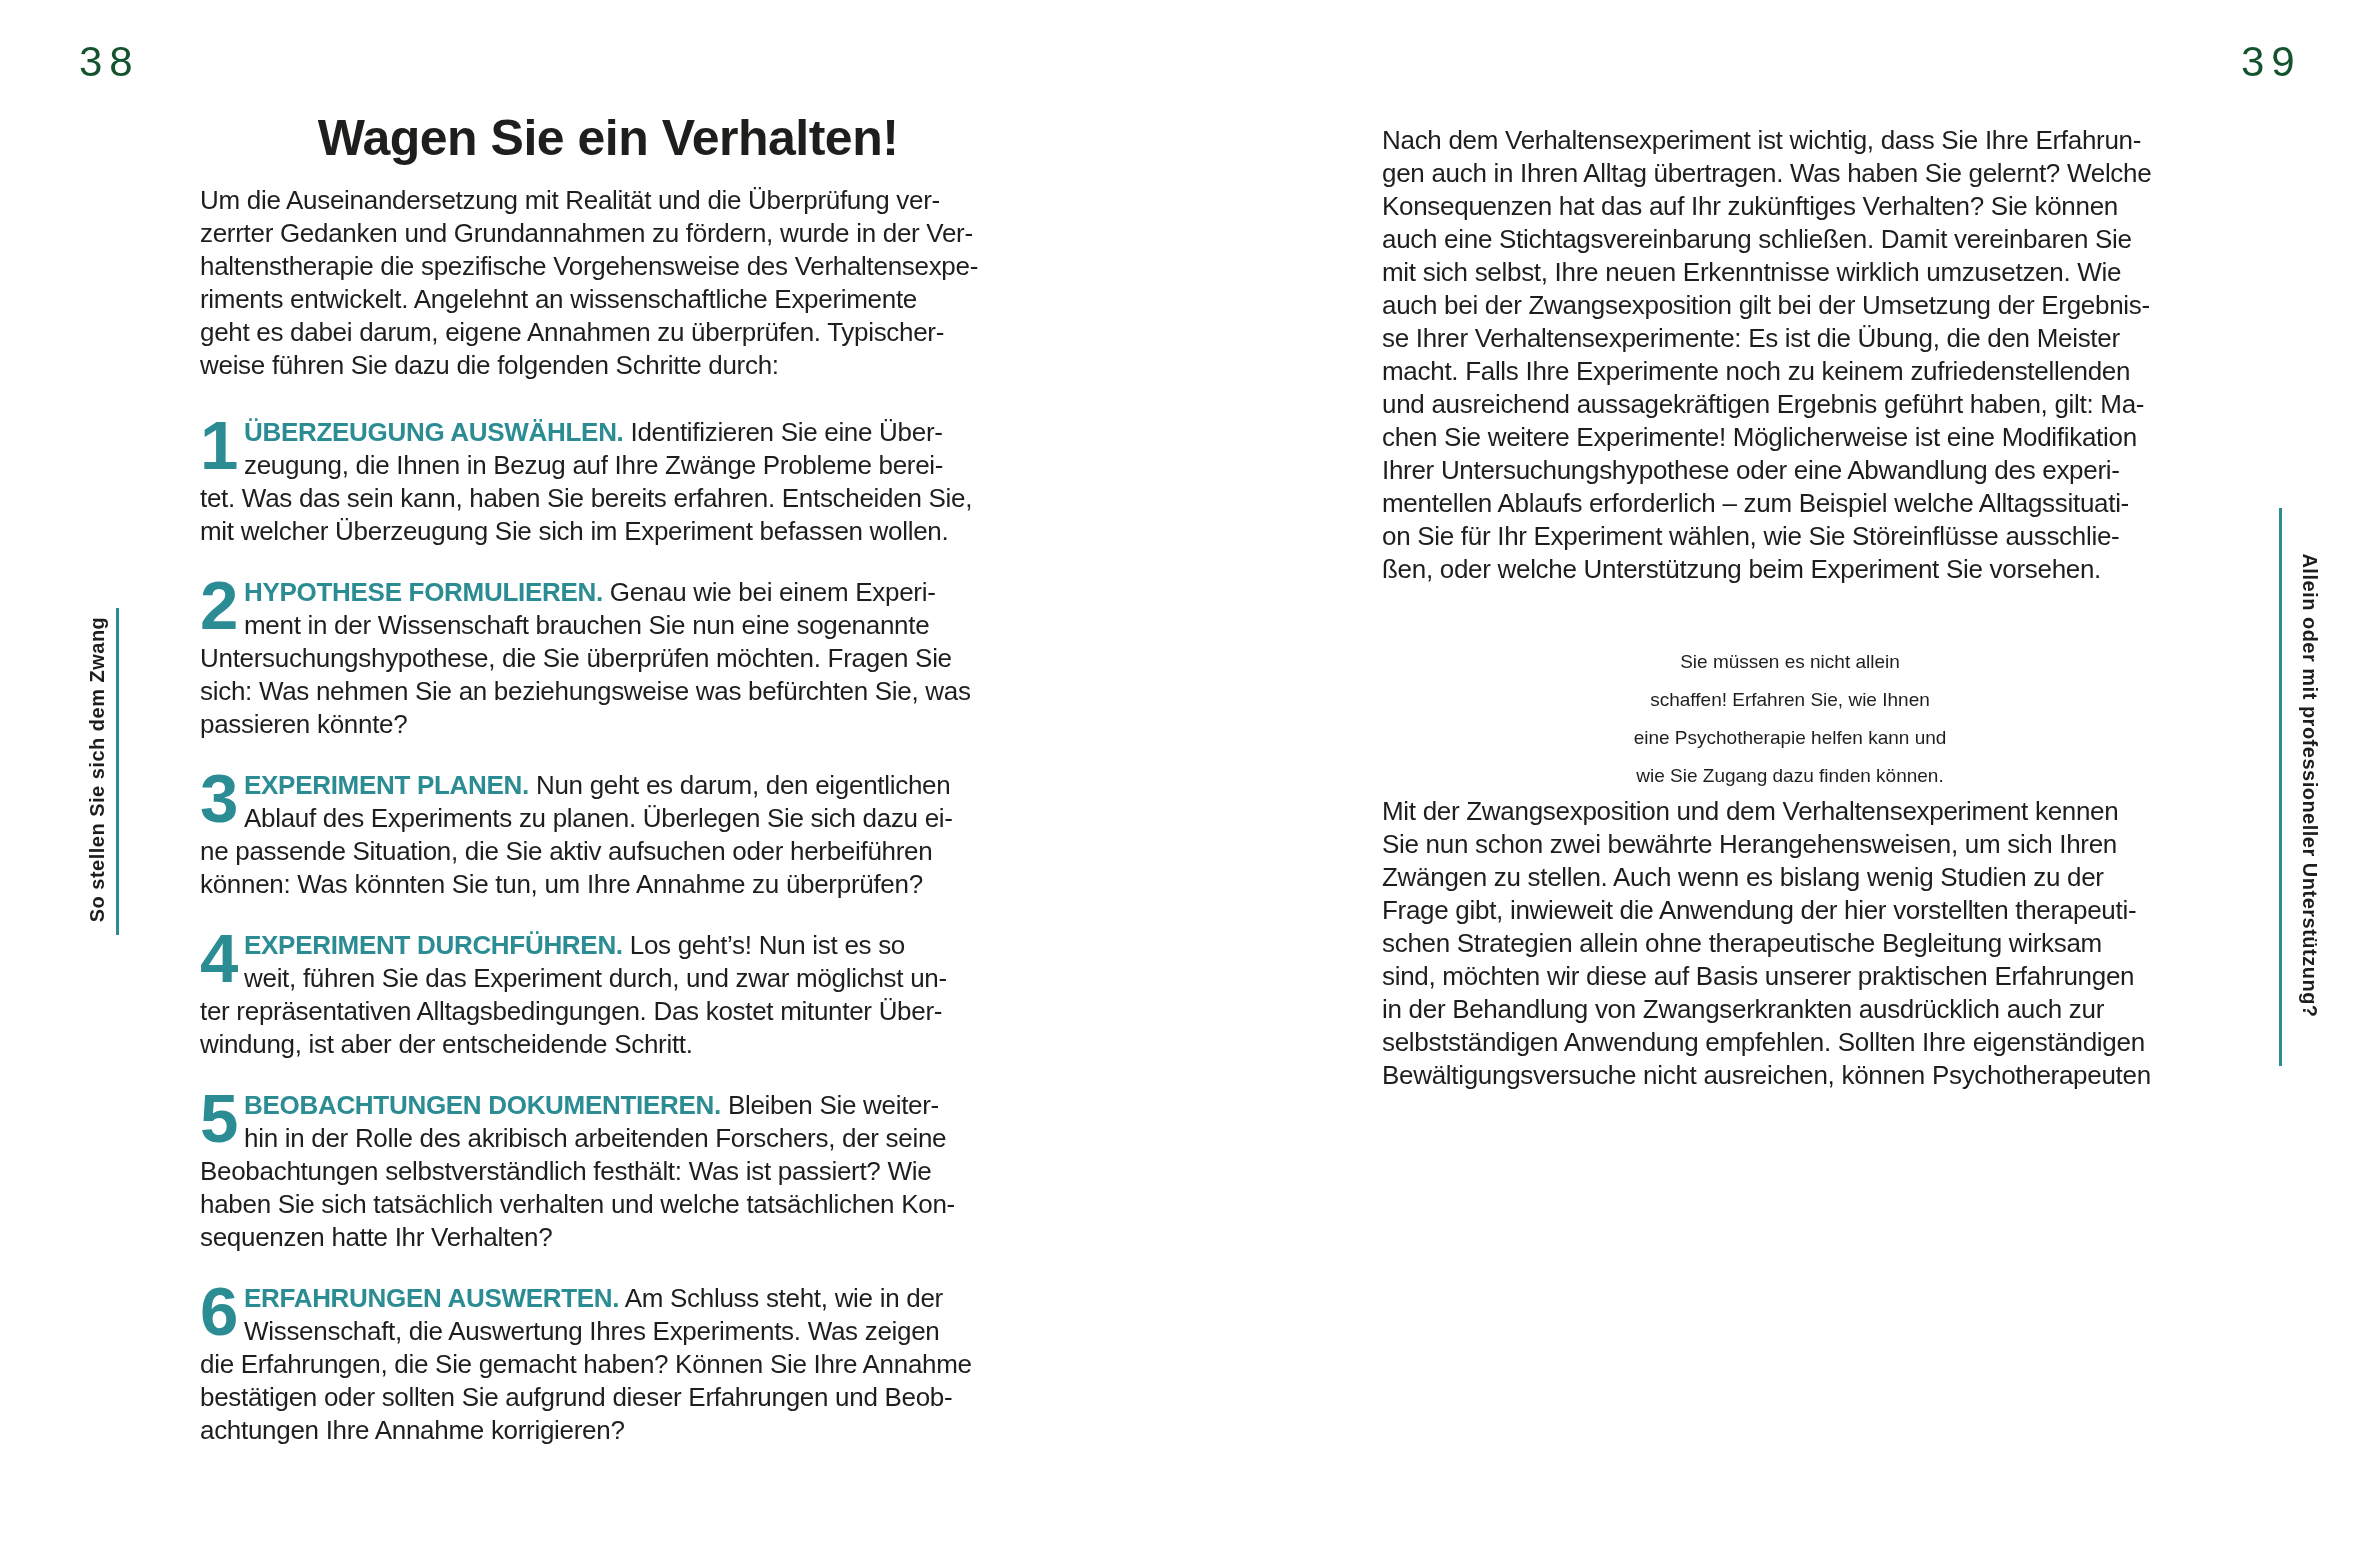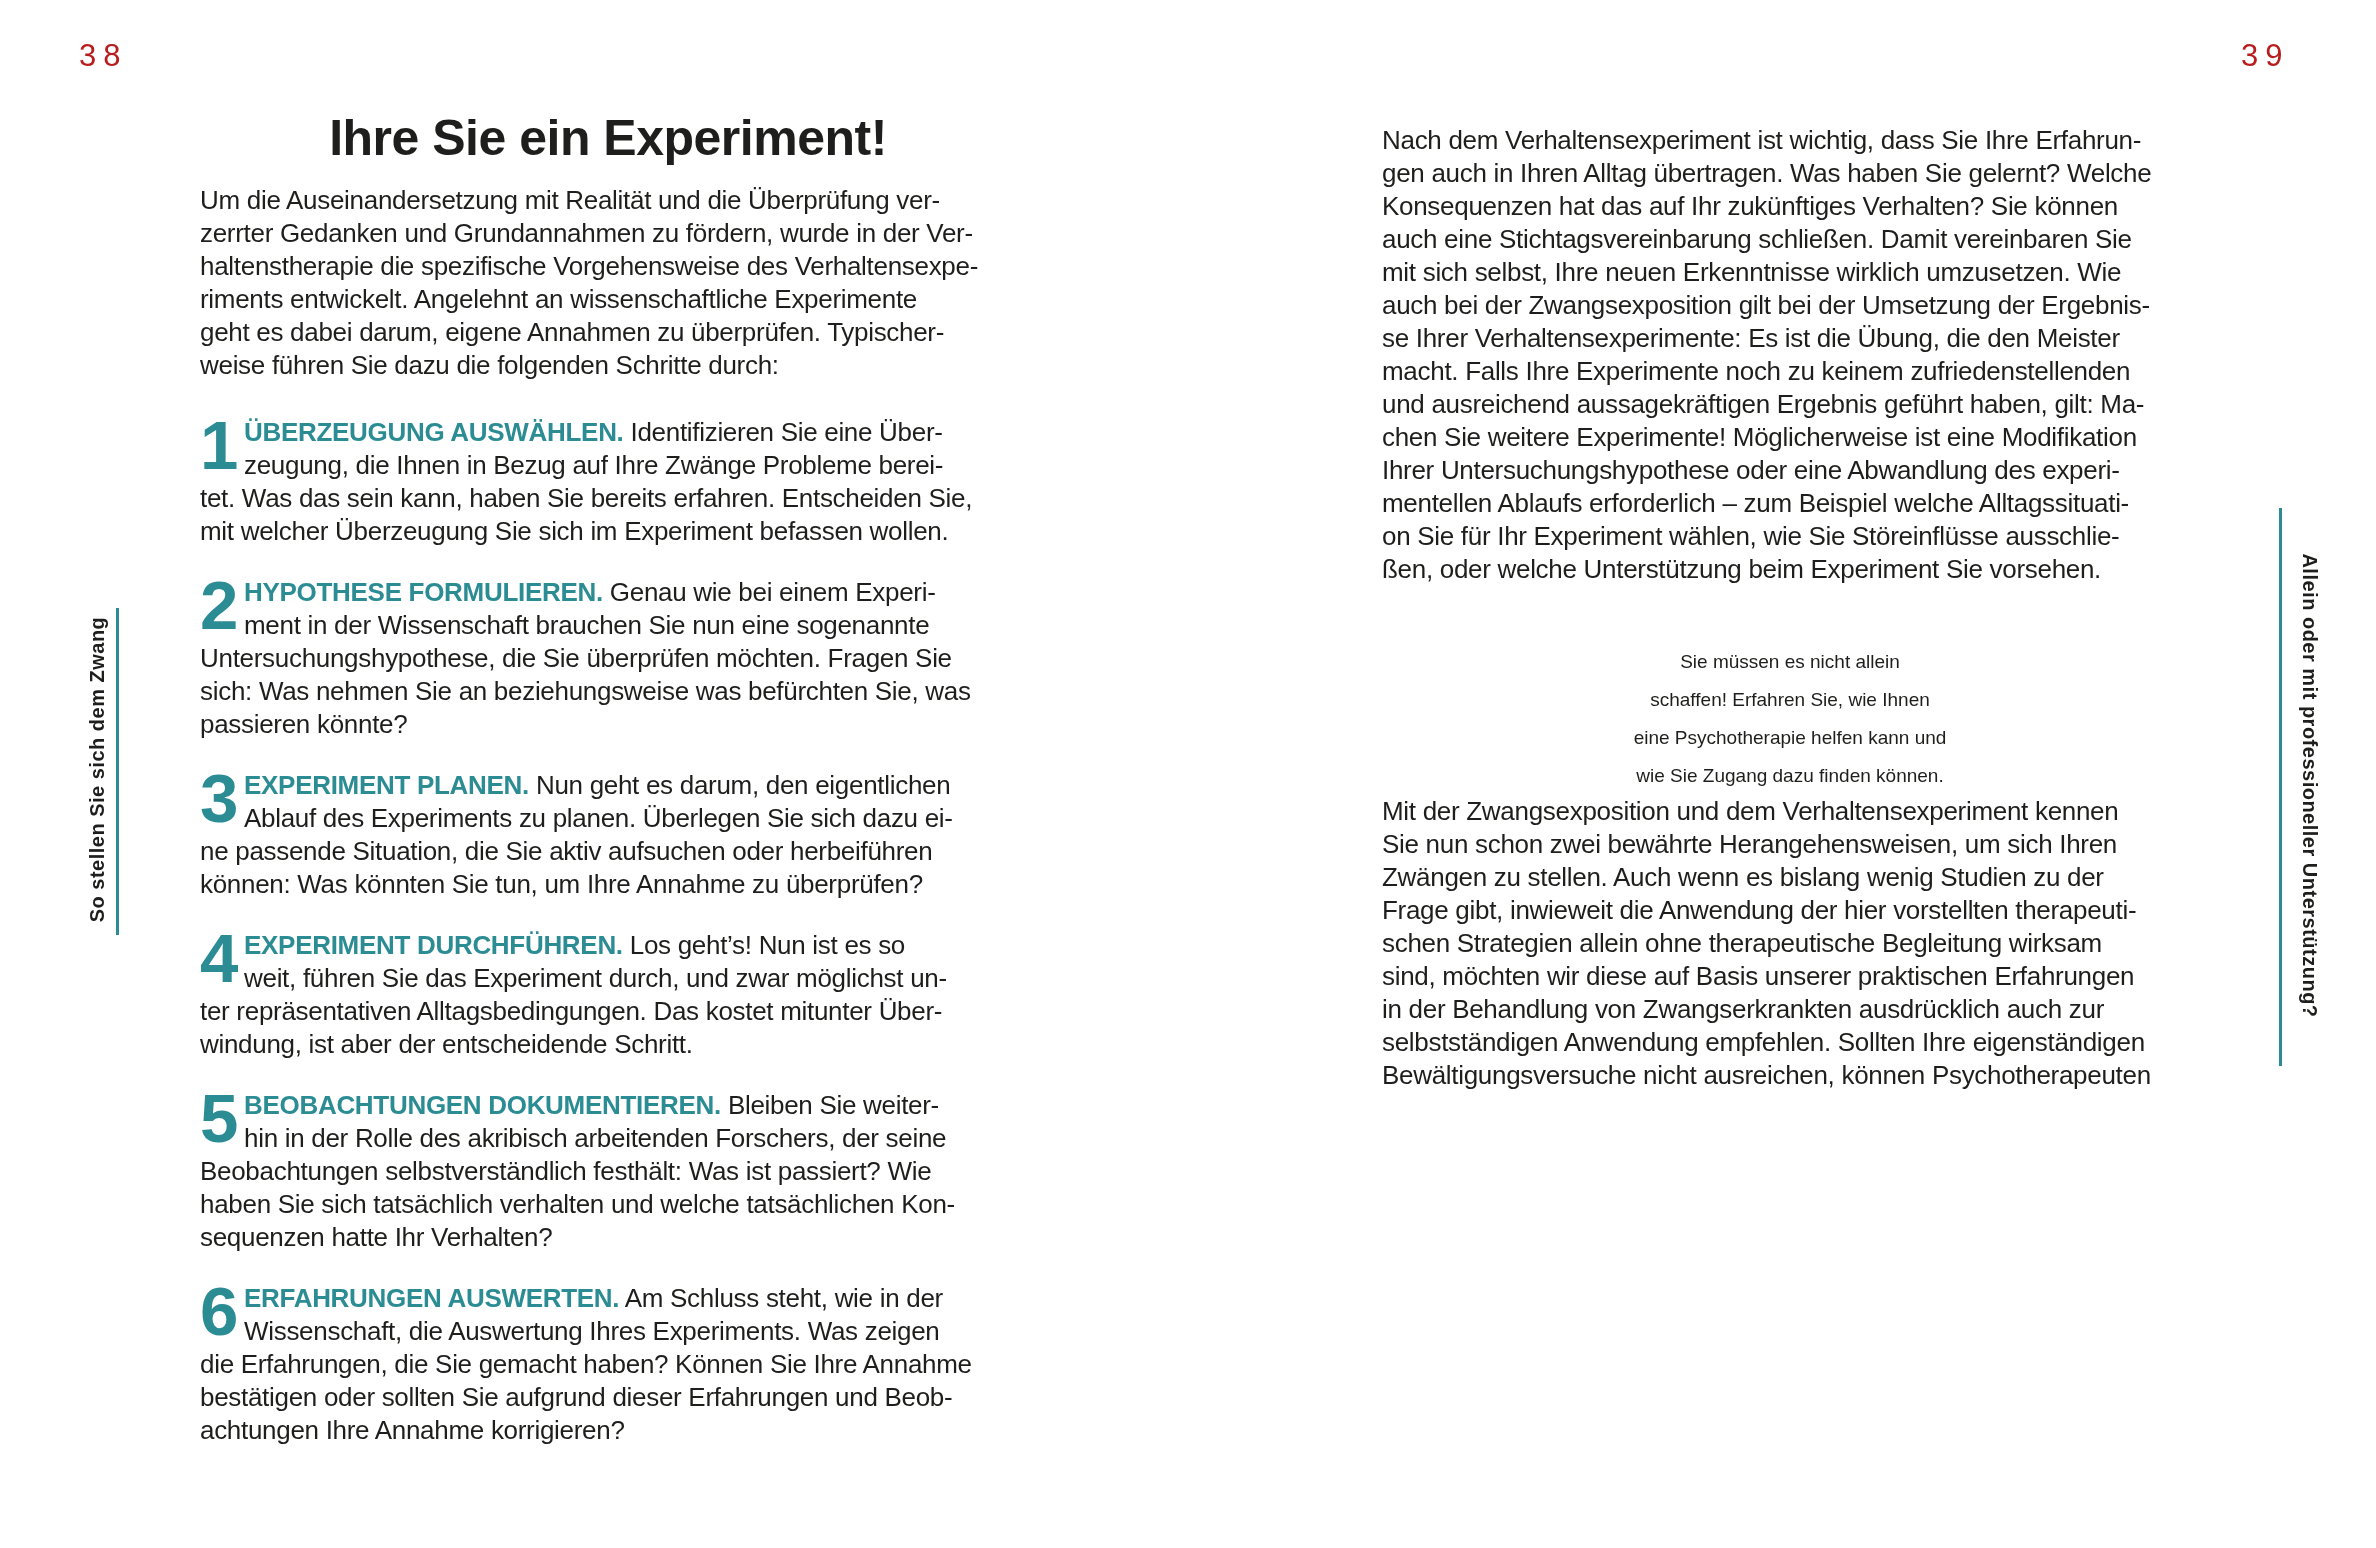--- a/index.html
+++ b/index.html
@@ -7,22 +7,22 @@
   body {
     width: 2376px; height: 1548px;
     position: relative;
     background: #ffffff;
     font-family: "Liberation Sans", sans-serif;
     color: #1e1e1c;
     overflow: hidden;
   }
   .page-num {
     position: absolute; top: 38px;
-    font-size: 31px; letter-spacing: 7px;
-    color: #b91c1c;
+    font-size: 42px; letter-spacing: 7px;
+    color: #14532d;
   }
   #pn-left  { left: 79px; }
   #pn-right { left: 2241px; }
 
   .col { position: absolute; letter-spacing: -0.3px; }
   #col-left  { left: 200px;  top: 112px; width: 816px; }
   #col-right { left: 1382px; top: 124px; width: 816px; }
 
   .article-title {
     font-size: 50px; line-height: 53px; font-weight: bold;
@@ -70,21 +70,21 @@
 <div class="page-num" id="pn-left">38</div>
 <div class="page-num" id="pn-right">39</div>
 
 <div class="v-rule" id="rule-left"></div>
 <div class="v-label" id="label-left">So stellen Sie sich dem Zwang</div>
 
 <div class="v-rule" id="rule-right"></div>
 <div class="v-label" id="label-right">Allein oder mit professioneller Unterstützung?</div>
 
 <div class="col" id="col-left">
-  <h1 class="article-title">Ihre Sie ein Experiment!</h1>
+  <h1 class="article-title">Wagen Sie ein Verhalten!</h1>
   <p class="body-text">Um die Auseinandersetzung mit Realität und die Überprüfung ver-
 zerrter Gedanken und Grundannahmen zu fördern, wurde in der Ver-
 haltenstherapie die spezifische Vorgehensweise des Verhaltensexpe-
 riments entwickelt. Angelehnt an wissenschaftliche Experimente
 geht es dabei darum, eigene Annahmen zu überprüfen. Typischer-
 weise führen Sie dazu die folgenden Schritte durch:</p>
 
   <div class="steps">
     <div class="step">
       <div class="step-num">1</div>

